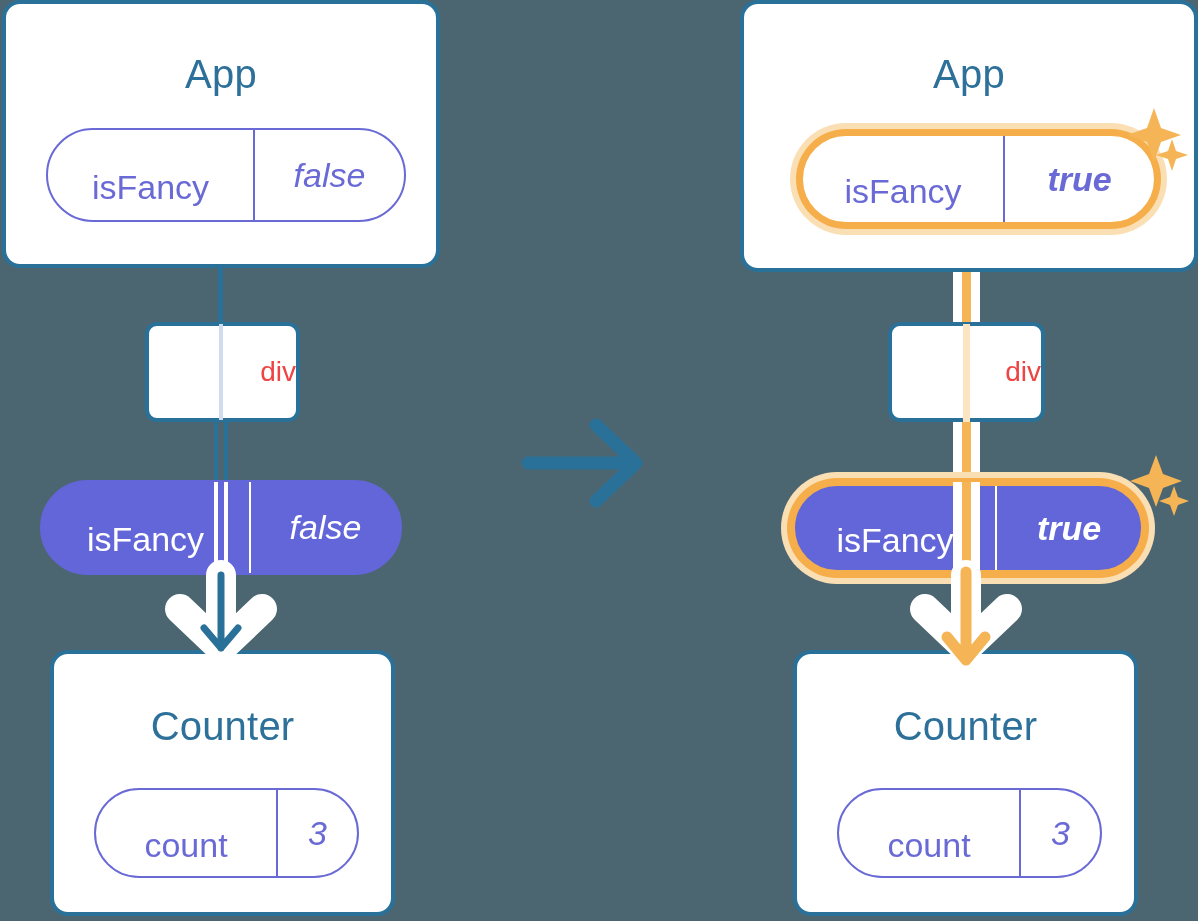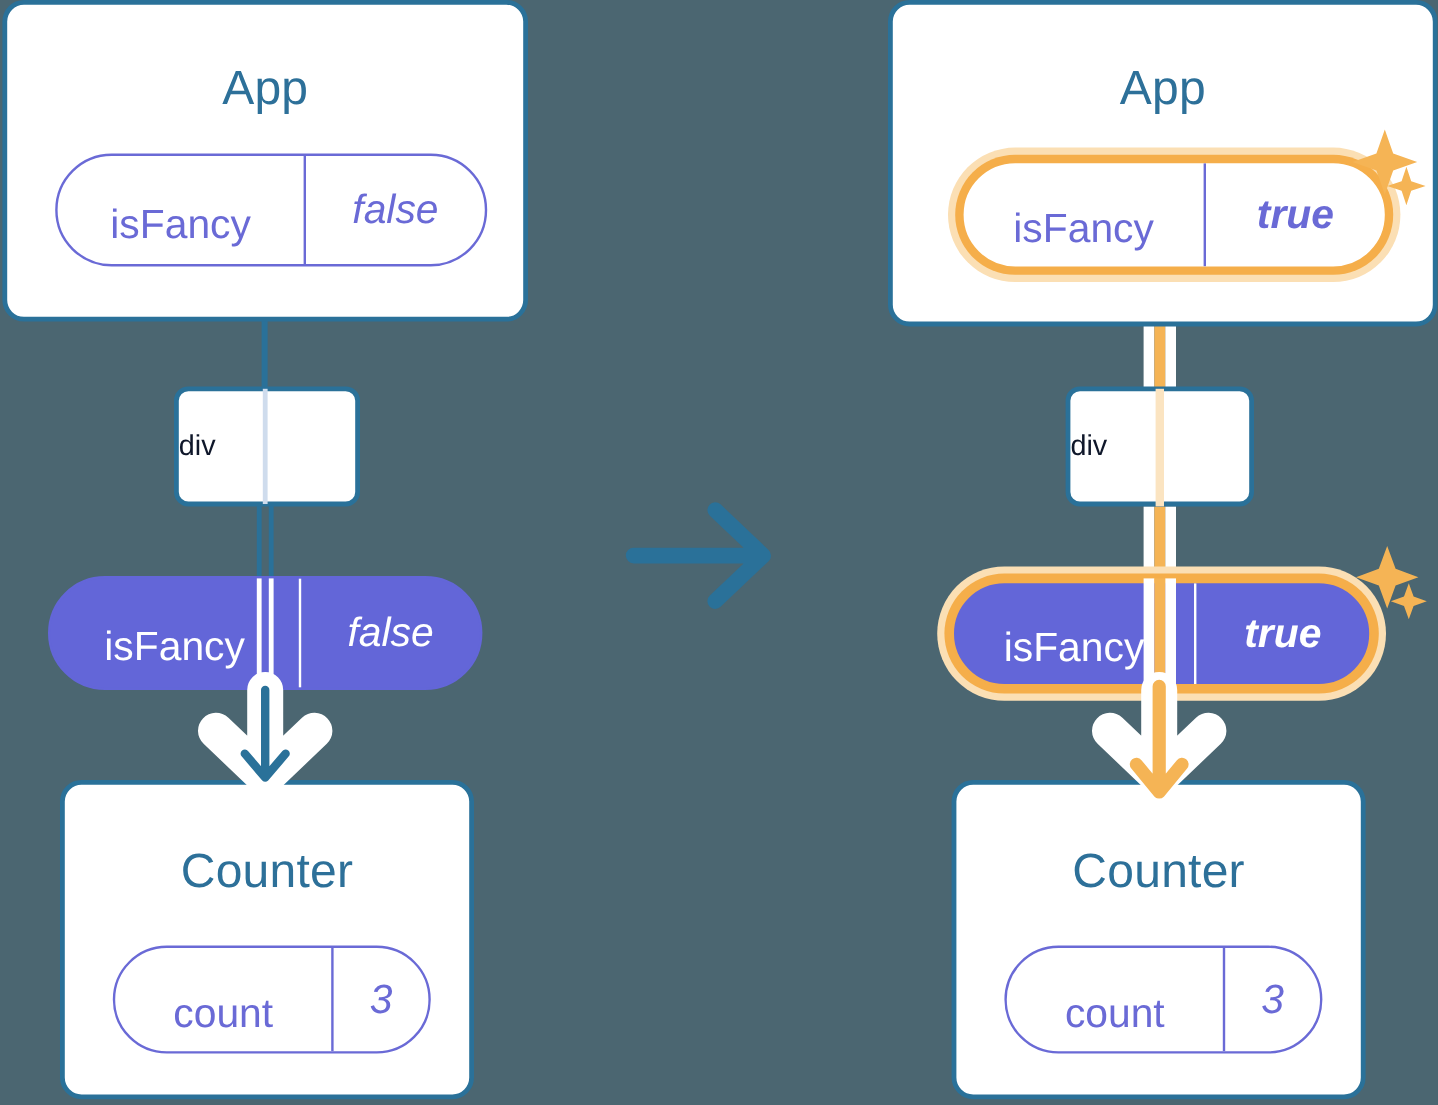--- a/index.html
+++ b/index.html
@@ -31,23 +31,23 @@
     letter-spacing:.2px;
   }
 
   
   .domnode{
     position:absolute;
     background:#ffffff;
     border:4px solid #2a7199;
     border-radius:12px;
     box-sizing:border-box;
-    display:flex;align-items:center;justify-content:flex-start;
-    color:#0f172a;
-    font-size:24px;
+    display:flex;align-items:center;justify-content:flex-end;
+    color:#ef4444;
+    font-size:28px;
     z-index:6;
   }
 
   
   .pill{
     position:absolute;
     box-sizing:border-box;
     display:flex;
     align-items:stretch;
     border-radius:999px;

